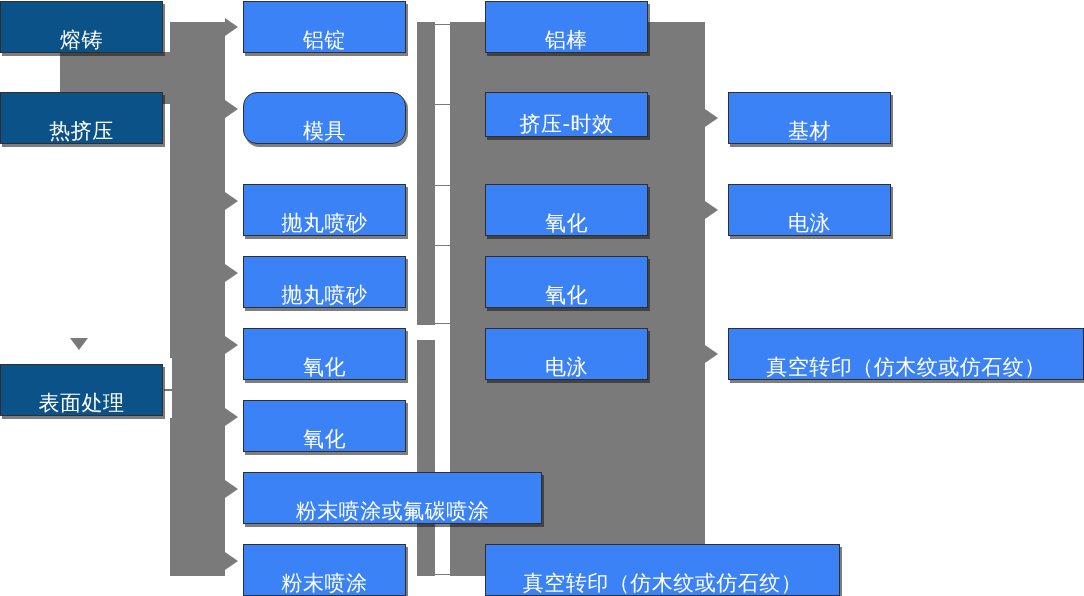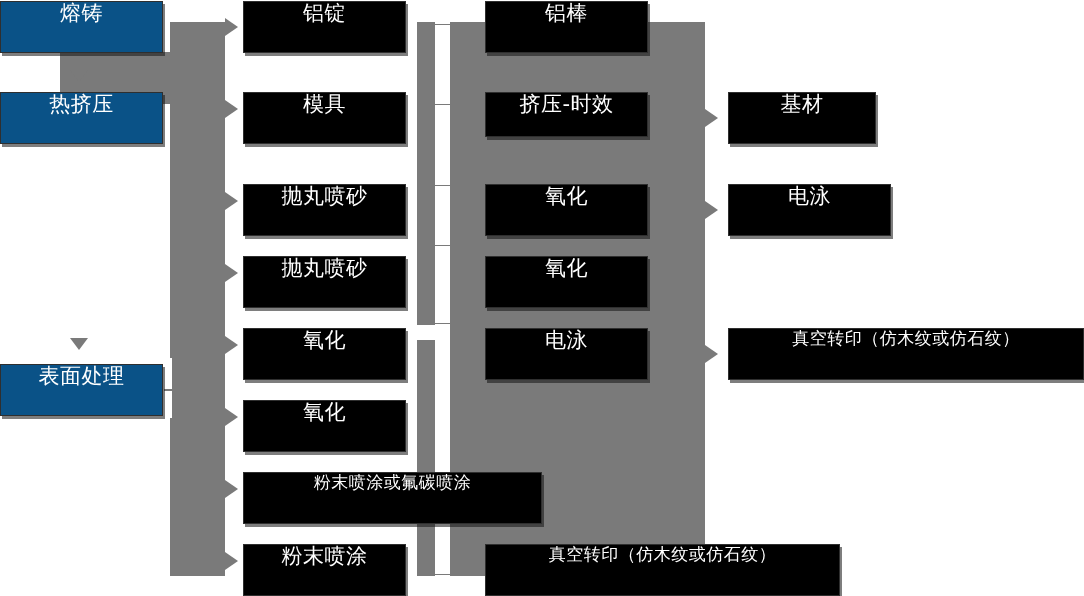--- a/index.html
+++ b/index.html
@@ -30,35 +30,35 @@
     border-top:12px solid #7a7a7a;
   }
   .white-gap{position:absolute;background:#ffffff;}
   .thin-line{position:absolute;background:#7a7a7a;height:1px;}
 
   
   .node{
     position:absolute;
     box-sizing:border-box;
     display:flex;
-    align-items:flex-start;
+    align-items:flex-end;
     justify-content:center;
     color:#ffffff;
     border:1px solid #2f2f2f;
     box-shadow:2px 3px 0 rgba(20,20,20,0.55);
     font-size:21px;
     line-height:1.1;
     letter-spacing:0.5px;
     white-space:nowrap;
     text-align:center;
     user-select:none;
   }
   .node.dark{background:#0a5287;}
-  .node.light{background:#000000;}
-  .node.wide{font-size:17px;}
+  .node.light{background:#3b82f6;}
+  .node.wide{font-size:21px;}
 </style>
 </head>
 <body>
 
 <div id="canvas">
 
   <div class="gray" style="left:170px;top:22px;width:55px;height:554px;"></div>
 
   <div class="gray" style="left:60px;top:52px;width:120px;height:52px;"></div>
 
@@ -110,21 +110,21 @@
   </div>
 
   <div class="node dark" style="left:0px;top:92px;width:163px;height:52px;">
     <span>热挤压</span>
   </div>
 
   <div class="node light" style="left:243px;top:1px;width:163px;height:52px;">
     <span>铝锭</span>
   </div>
 
-  <div class="node light" style="left:243px;top:92px;width:163px;height:52px;">
+  <div class="node light" style="left:243px;top:92px;width:163px;height:52px;border-radius:14px;">
     <span>模具</span>
   </div>
 
   <div class="node light" style="left:243px;top:184px;width:163px;height:52px;">
     <span>抛丸喷砂</span>
   </div>
 
   <div class="node light" style="left:243px;top:256px;width:163px;height:52px;">
     <span>抛丸喷砂</span>
   </div>
@@ -162,21 +162,21 @@
   </div>
 
   <div class="node light" style="left:485px;top:328px;width:163px;height:52px;">
     <span>电泳</span>
   </div>
 
   <div class="node light wide" style="left:485px;top:544px;width:355px;height:52px;">
     <span>真空转印（仿木纹或仿石纹）</span>
   </div>
 
-  <div class="node light" style="left:728px;top:92px;width:148px;height:52px;">
+  <div class="node light" style="left:728px;top:92px;width:163px;height:52px;">
     <span>基材</span>
   </div>
 
   <div class="node light" style="left:728px;top:184px;width:163px;height:52px;">
     <span>电泳</span>
   </div>
 
   <div class="node light wide" style="left:728px;top:328px;width:356px;height:52px;">
     <span>真空转印（仿木纹或仿石纹）</span>
   </div>

